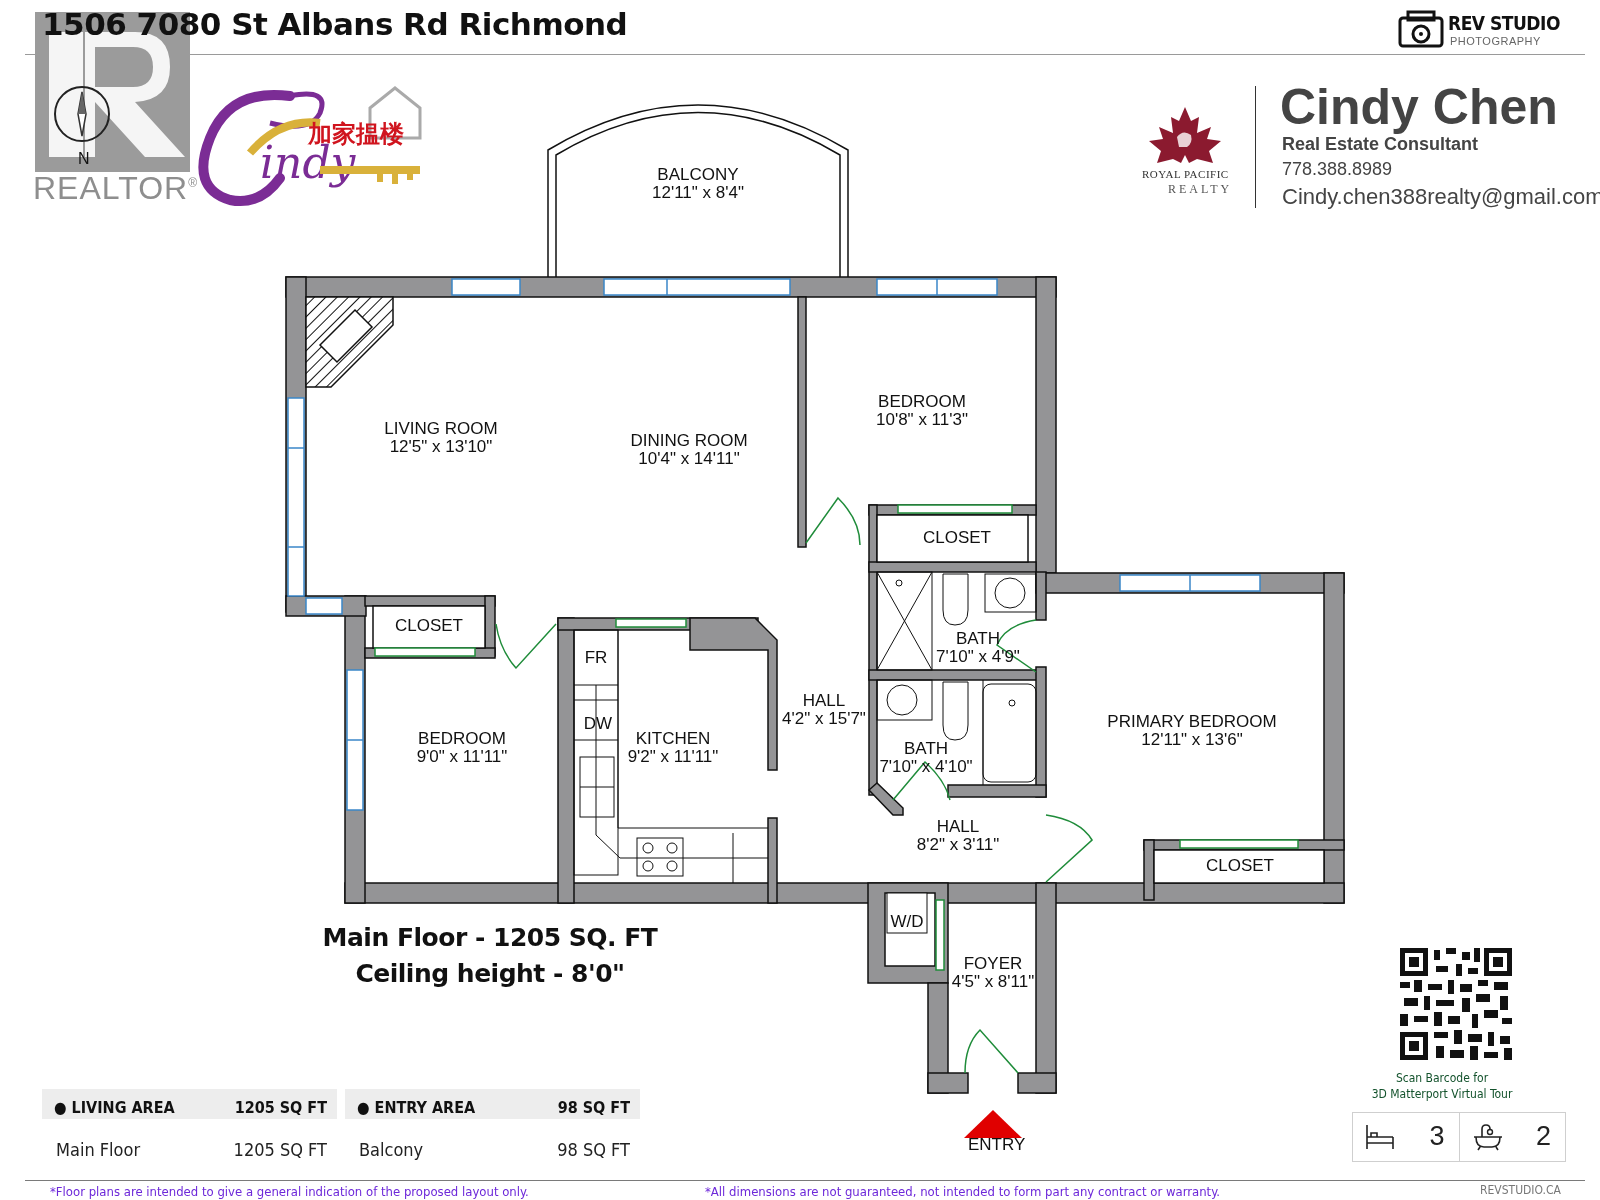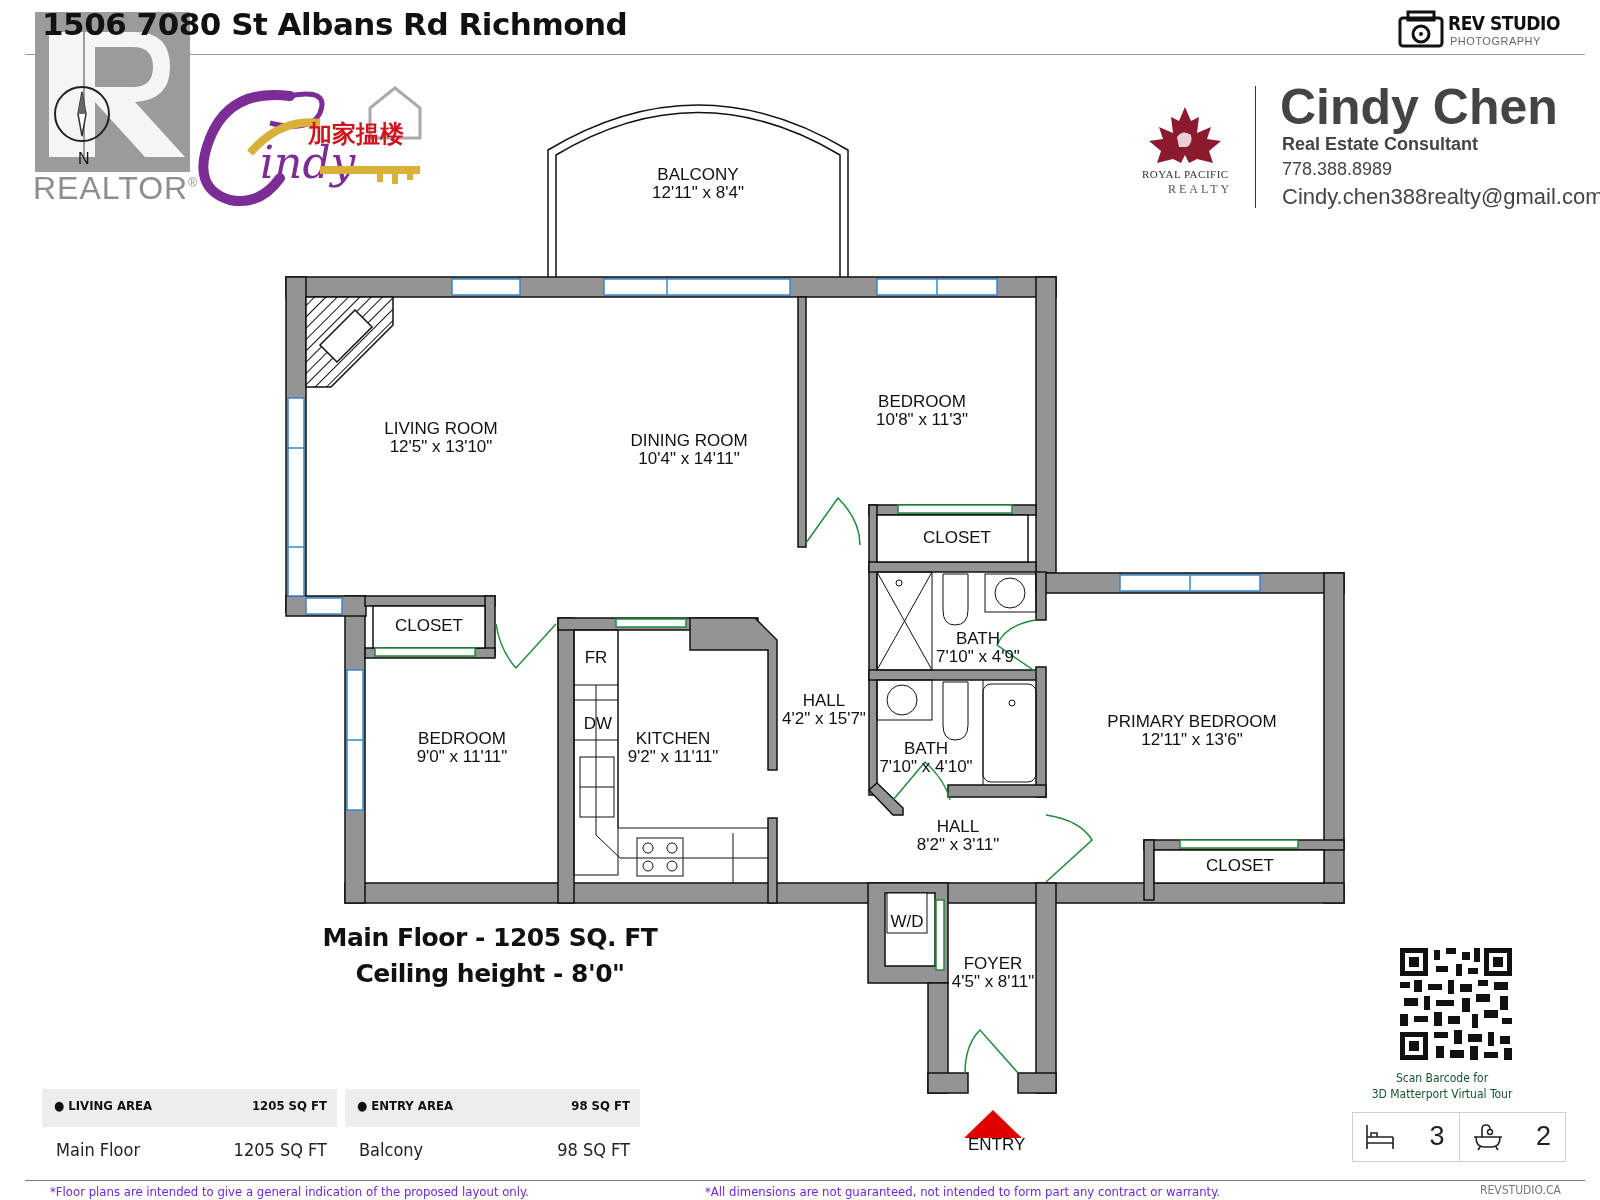--- a/index.html
+++ b/index.html
@@ -24,21 +24,21 @@
   .vdivider { left: 1255px; top: 86px; width: 1px; height: 122px; background: #333; }
   .agent-name { left: 1280px; top: 78px; font-size: 50px; font-weight: bold; color: #444; text-align: right; }
   .agent-role { left: 1282px; top: 134px; font-size: 18px; color: #444; font-weight: bold; }
   .agent-phone { left: 1282px; top: 159px; font-size: 18px; color: #444; }
   .agent-email { left: 1282px; top: 184px; font-size: 22px; color: #444; }
   .plan { left: 0; top: 0; }
   .room-label { position: absolute; text-align: center; font-size: 17px; line-height: 18px; color: #111; transform: translateX(-50%); white-space: nowrap; }
   .fixture-label { position: absolute; font-size: 17px; color: #111; transform: translate(-50%, -50%); }
   .summary { left: 320px; top: 920px; text-align: center; width: 340px; font-family: "DejaVu Sans", sans-serif; font-weight: bold; font-size: 25px; line-height: 36px; letter-spacing: -0.5px; color: #111; }
   .area-table { left: 42px; top: 1089px; }
-  .area-head { position: absolute; height: 38px; background: #ededed; font-family: "DejaVu Sans Condensed","DejaVu Sans", sans-serif; font-weight: bold; font-size: 13px; }
+  .area-head { position: absolute; height: 30px; background: #ededed; font-family: "DejaVu Sans Condensed","DejaVu Sans", sans-serif; font-weight: bold; font-size: 16px; }
   .area-head .lbl { position: absolute; left: 12px; top: 9px; }
   .area-head .val { position: absolute; right: 10px; top: 9px; }
   .area-row { position: absolute; font-size: 18px; color: #222; font-family: "DejaVu Sans Condensed","DejaVu Sans", sans-serif; }
   .area-row .lbl { position: absolute; left: 14px; }
   .area-row .val { position: absolute; right: 10px; }
   .disclaimer { font-size: 13px; color: #6d28d9; font-family: "DejaVu Sans Condensed","DejaVu Sans", sans-serif; }
   .revsite { left: 1480px; top: 1183px; font-size: 12px; color: #777; font-family: "DejaVu Sans Condensed","DejaVu Sans", sans-serif; }
   .qr { left: 1400px; top: 948px; }
   .qr-caption { left: 1352px; top: 1070px; width: 180px; text-align: center; font-size: 12px; color: #14532d; line-height: 16px; font-family: "DejaVu Sans Condensed","DejaVu Sans", sans-serif; }
   .counts { left: 1352px; top: 1112px; width: 212px; height: 48px; border: 1px solid #cfcfcf; display: flex; }

